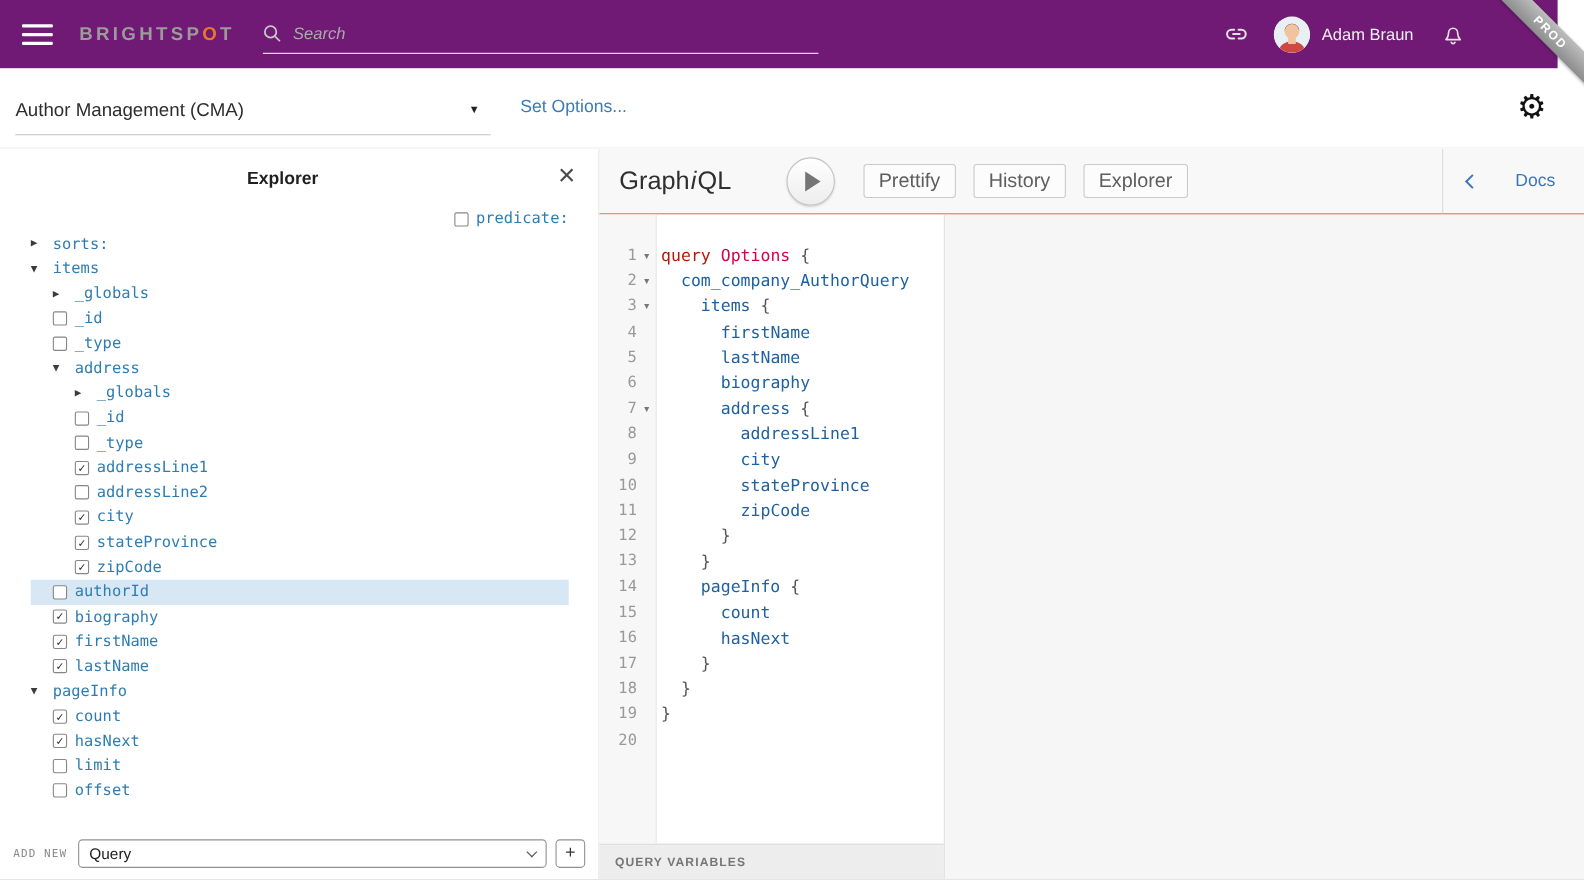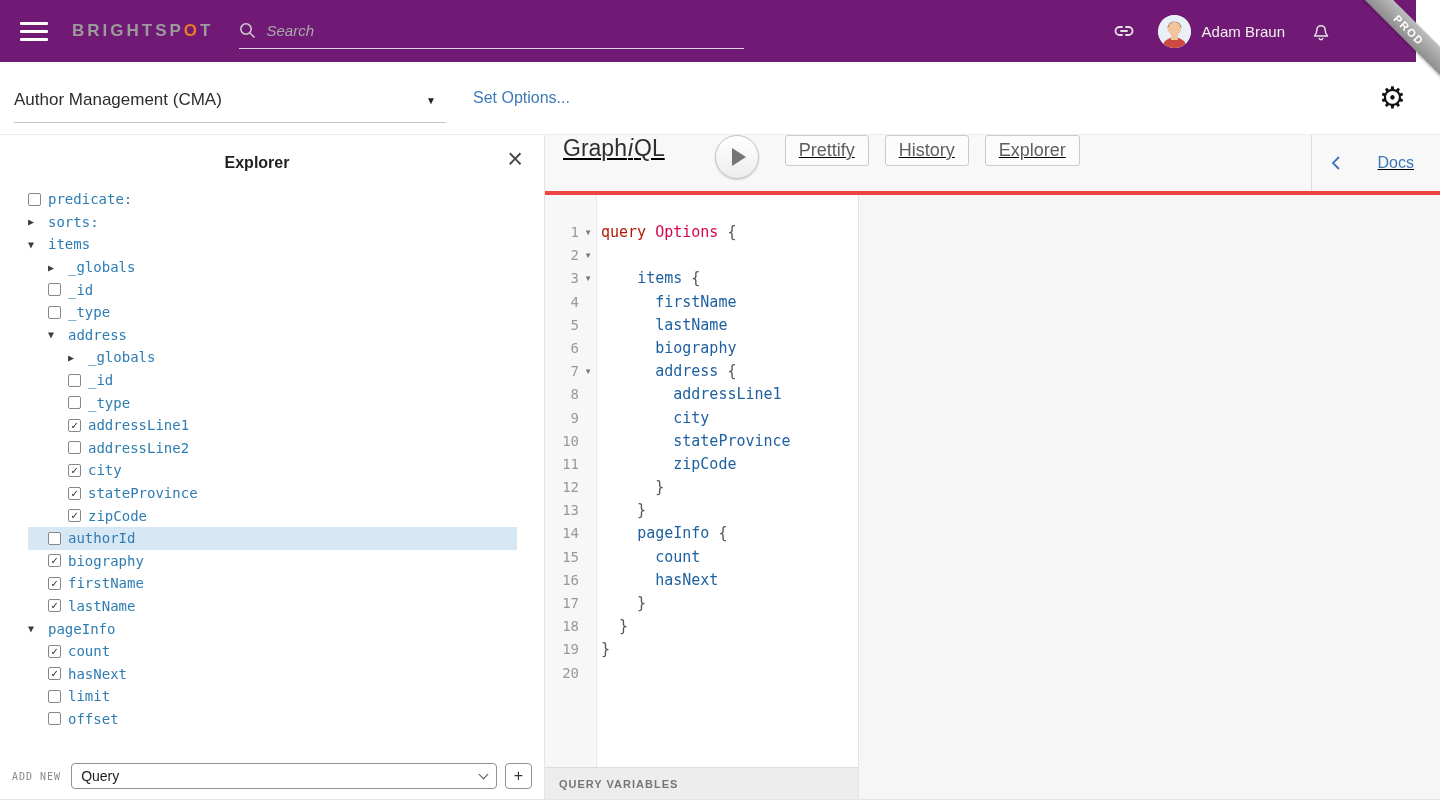--- a/index.html
+++ b/index.html
@@ -47,21 +47,21 @@
   .cb { width:13px; height:13px; border:1px solid #878787; border-radius:2px; background:#fff; display:inline-flex; align-items:center; justify-content:center; font-size:11px; line-height:11px; color:#1d1d1d; }
   .tlabel { color:#2e7db2; margin-left:3px; white-space:nowrap; }
   .add-row { position:absolute; bottom:9px; left:0; width:100%; height:28px; display:flex; align-items:center; padding:0 12px; }
   .add-label { font-family:"DejaVu Sans Mono",monospace; font-size:10px; color:#8a8a8a; letter-spacing:1px; white-space:nowrap; }
   .add-select { flex:1; margin-left:10px; height:26px; border:1px solid #919191; border-radius:4px; background:#fff; display:flex; align-items:center; justify-content:space-between; padding:0 9px; font-size:14px; color:#1c1c1c; cursor:pointer; }
   .chev { width:7px; height:7px; border-right:1.7px solid #555; border-bottom:1.7px solid #555; transform:rotate(45deg); position:relative; top:-2px; }
   .add-plus { width:27px; height:26px; margin-left:8px; border:1px solid #919191; border-radius:4px; background:#fff; display:flex; align-items:center; justify-content:center; font-size:16px; color:#333; cursor:pointer; }
 
   
   #gql { position:absolute; left:545px; top:0; right:0; height:100%; }
-  .gql-header { height:60px; background:#f8f8f8; border-bottom:4px solid #ef4444; display:flex; align-items:flex-start;text-decoration:underline; }
+  .gql-header { height:60px; background:#f8f8f8; border-bottom:1px solid #ef4444; display:flex; align-items:center; }
   .brand { margin-left:18px; font-size:23px; color:#2f2f2f; font-weight:500; white-space:nowrap; }
   .brand em { font-style:italic; margin:0 1px; }
   .play-btn { margin-left:50px; width:44px; height:44px; border-radius:50%; background:linear-gradient(#ffffff,#ededed); border:1px solid #c3c3c3; box-shadow:0 1px 2px rgba(0,0,0,0.18); display:flex; align-items:center; justify-content:center; cursor:pointer; flex-shrink:0; }
   .play-tri { width:0; height:0; border-left:14px solid #757575; border-top:9px solid transparent; border-bottom:9px solid transparent; margin-left:5px; }
   .toolbar { display:flex; margin-left:26px; }
   .tb-btn { height:31px; padding:0 13px; margin-right:16px; border:1px solid #cbcbcb; border-radius:3px; background:#fcfcfc; color:#5e5e5e; font-size:18px; font-family:"Liberation Sans",sans-serif; display:flex; align-items:center; cursor:pointer; }
   .docs-area { margin-left:auto; align-self:stretch; display:flex; align-items:center; border-left:1px solid #dcdcdc; padding:0 26px 0 19px; cursor:pointer;gap:31px; }
   .docs-label { color:#3b76b8; font-size:16px; margin-left:7px; }
 
   .editor { position:absolute; top:60px; left:0; width:313px; bottom:32px; background:#fff; font-family:"DejaVu Sans Mono",monospace; font-size:15px; overflow:hidden; cursor:text; }
@@ -135,21 +135,21 @@
 </div>
 
 <div id="app">
 
   <div id="explorer">
     <div class="exp-header">
       <span class="exp-title">Explorer</span>
       <span class="exp-close">×</span>
     </div>
     <div class="tree">
-        <div class="trow" style="padding-left: 0px;">
+        <div class="trow" style="padding-left: 0px; justify-content: flex-end;">
           <span class="ctrl">
             <span class="cb"></span>
           </span>
           <span class="tlabel">predicate:</span>
         </div>
         <div class="trow" style="padding-left: 0px;">
           <span class="ctrl">
             <span class="caret">▶</span>
           </span>
           <span class="tlabel">sorts:</span>
@@ -322,20 +322,21 @@
       <div class="gutter-bg"></div>
       <div class="code-lines">
           <div class="cline">
             <span class="lnum">1</span>
             <span class="fold">▾</span>
             <span class="ltext"><span class="tk-kw">query </span><span class="tk-def">Options </span><span class="tk-p">{</span></span>
           </div>
           <div class="cline">
             <span class="lnum">2</span>
             <span class="fold">▾</span>
+            <span class="ltext"><span class="tk-p">  </span><span class="tk-prop">com_company_AuthorQuery</span></span>
           </div>
           <div class="cline">
             <span class="lnum">3</span>
             <span class="fold">▾</span>
             <span class="ltext"><span class="tk-p">    </span><span class="tk-prop">items </span><span class="tk-p">{</span></span>
           </div>
           <div class="cline">
             <span class="lnum">4</span>
             <span class="fold"></span>
             <span class="ltext"><span class="tk-p">      </span><span class="tk-prop">firstName</span></span>

